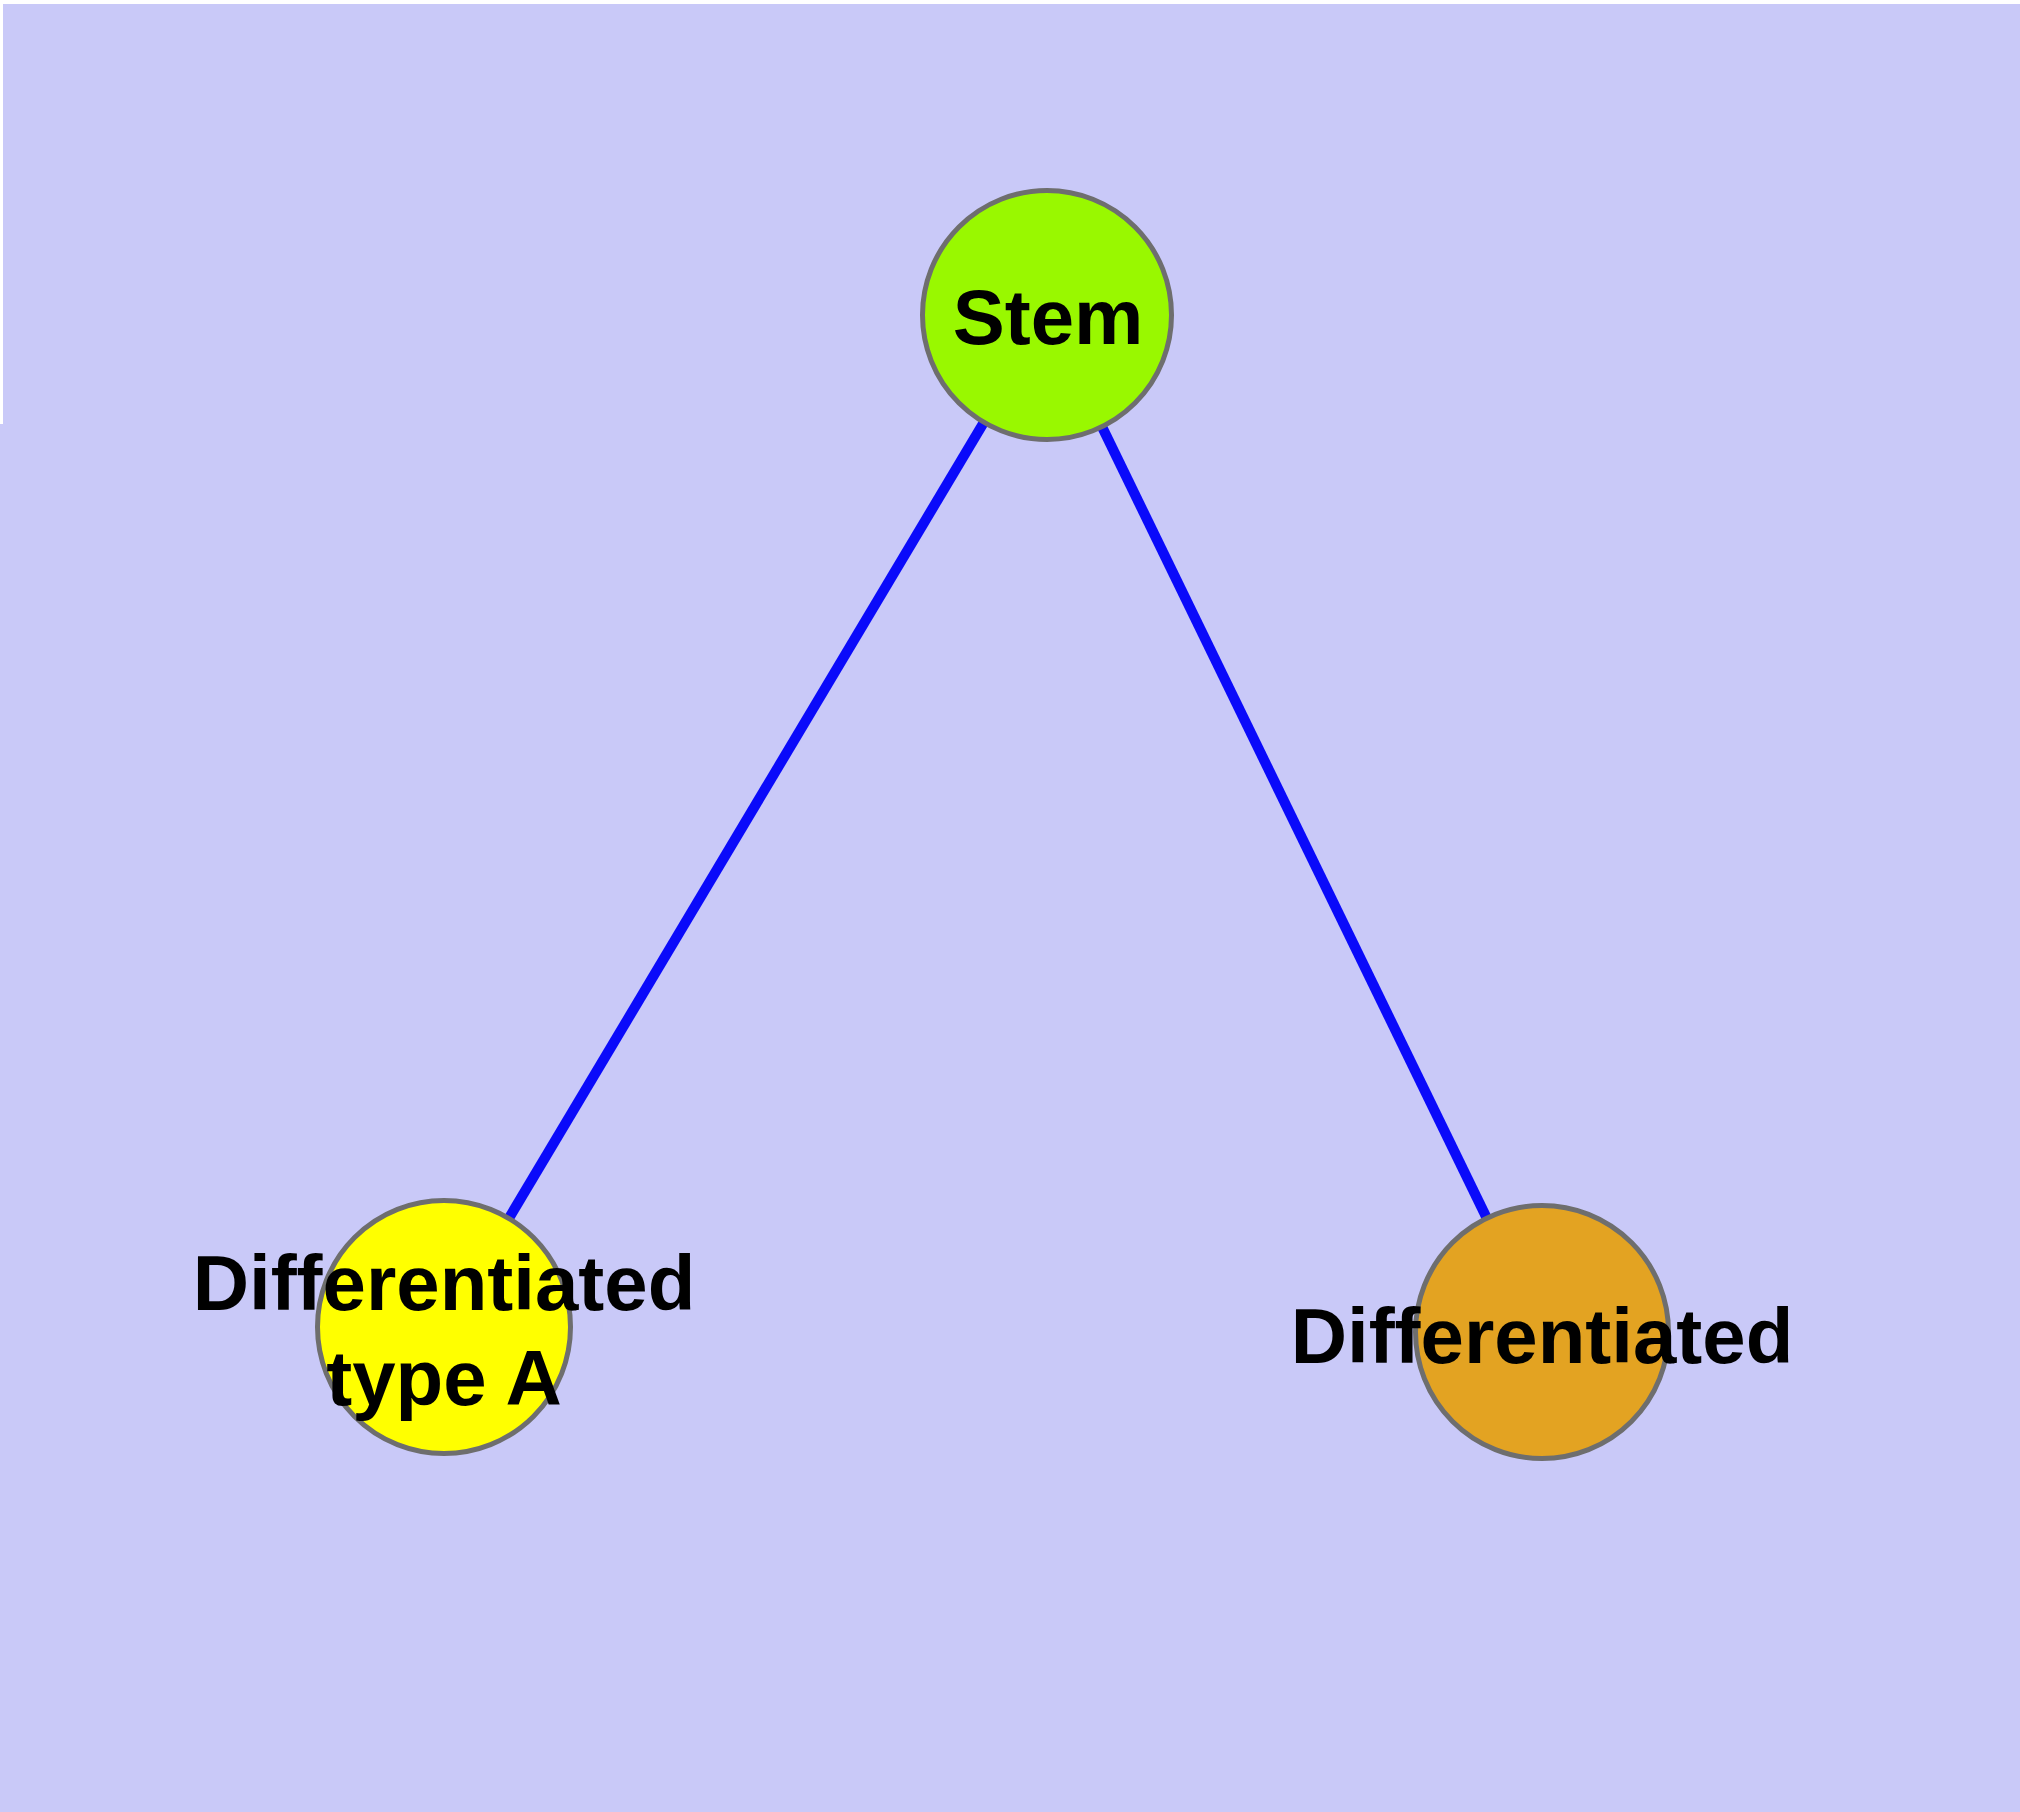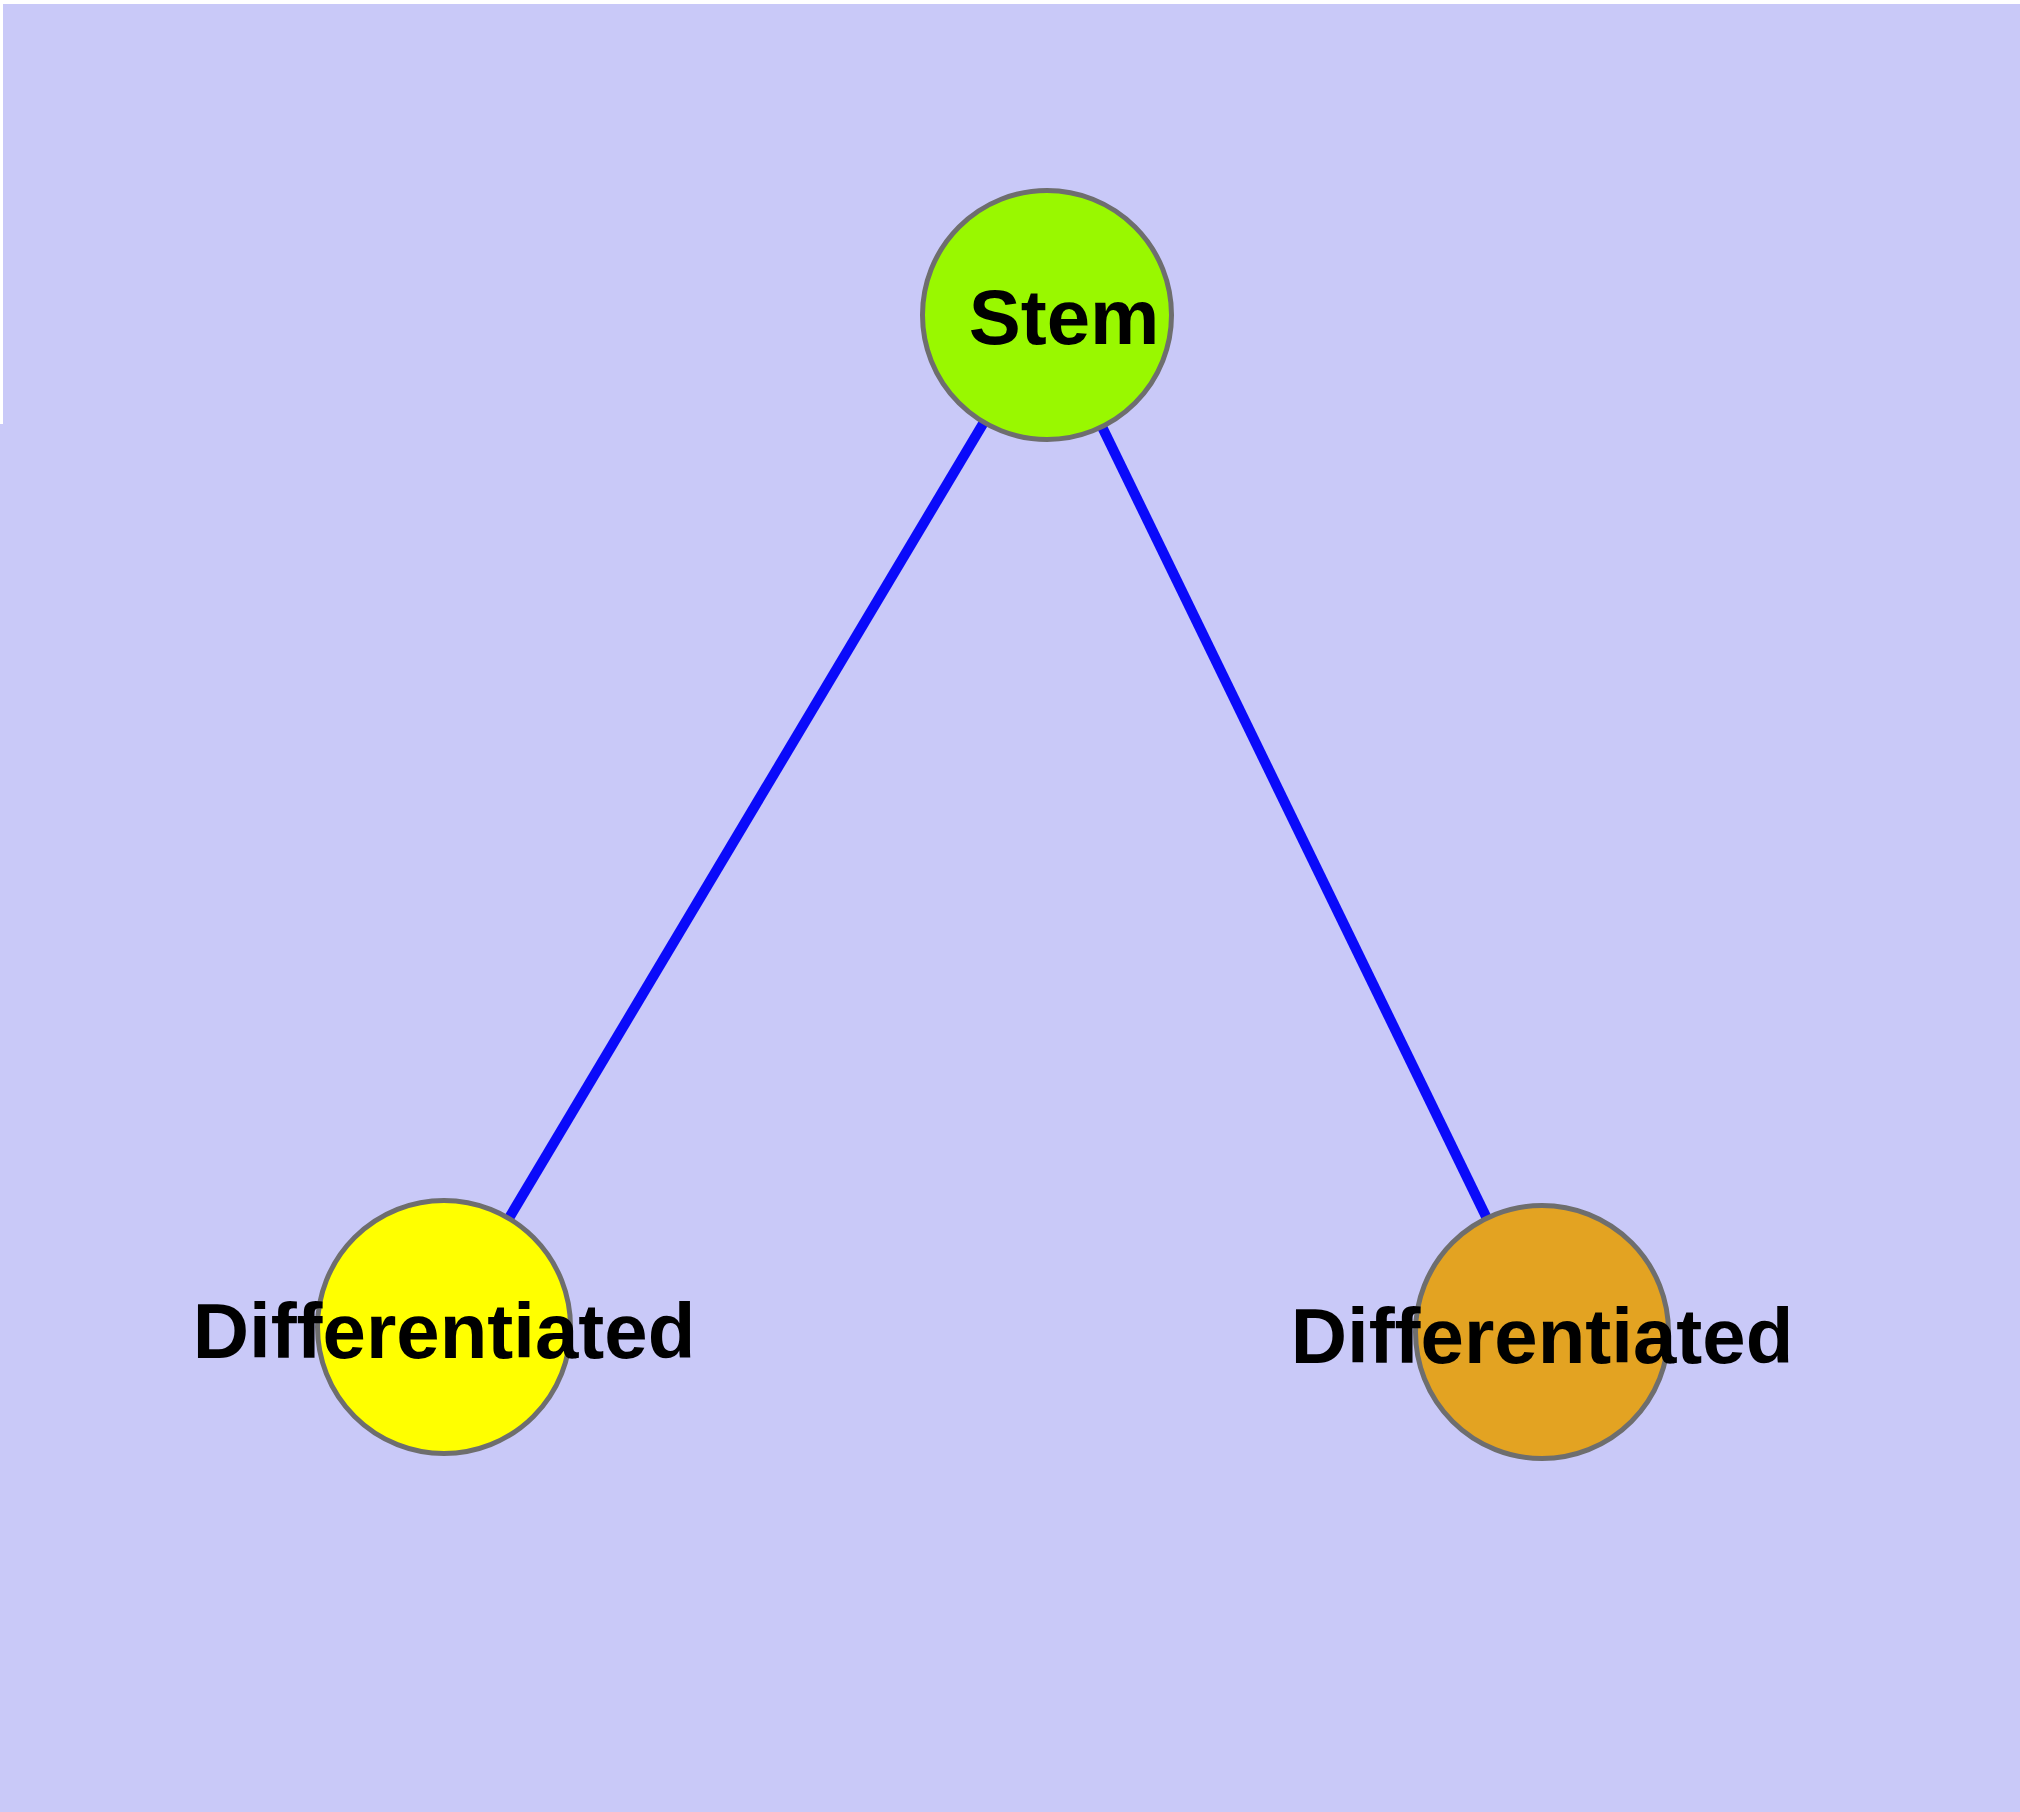--- a/index.html
+++ b/index.html
@@ -57,21 +57,21 @@
     position: absolute;
     transform: translate(-50%, -50%);
     text-align: center;
     font-weight: bold;
     font-size: 78px;
     line-height: 95px;
     color: #000000;
     white-space: nowrap;
     pointer-events: none;
   }
-  .label-stem { left: 1048px; top: 317px; margin-left: 16px; }
+  .label-stem { left: 1048px; top: 317px; }
   .label-a    { left: 444px;  top: 1331px; }
   .label-b    { left: 1542px; top: 1336px; }
   .node-label .line { display: block; }
 </style>
 </head>
 <body>
 
 <div class="page">
 
   <div class="canvas" style="background-color: rgb(201, 201, 248);">
@@ -86,20 +86,21 @@
     <div class="node node-a" style="background-color: rgb(255, 255, 0); border-color: rgb(110, 110, 110);"></div>
 
     <div class="node node-b" style="background-color: rgb(227, 163, 34); border-color: rgb(110, 110, 110);"></div>
 
     <div class="node-label label-stem" style="color: rgb(0, 0, 0);">
       <span class="line">Stem</span>
     </div>
 
     <div class="node-label label-a" style="color: rgb(0, 0, 0);">
       <span class="line">Differentiated</span>
+      <span class="line">type A</span>
     </div>
 
     <div class="node-label label-b" style="color: rgb(0, 0, 0);">
       <span class="line">Differentiated</span>
     </div>
 
     <div class="margin-top" style="background-color: rgb(255, 255, 255);"></div>
     <div class="margin-left" style="background-color: rgb(255, 255, 255);"></div>
   </div>
 </div>

